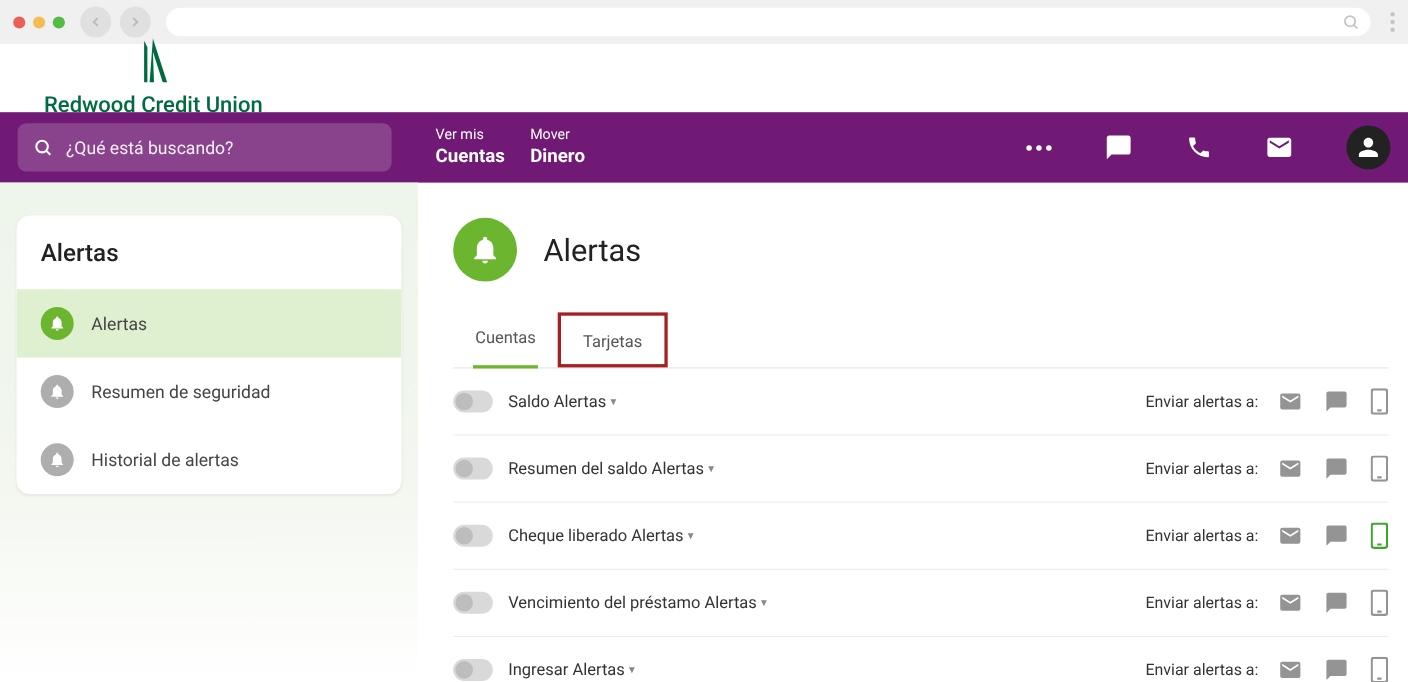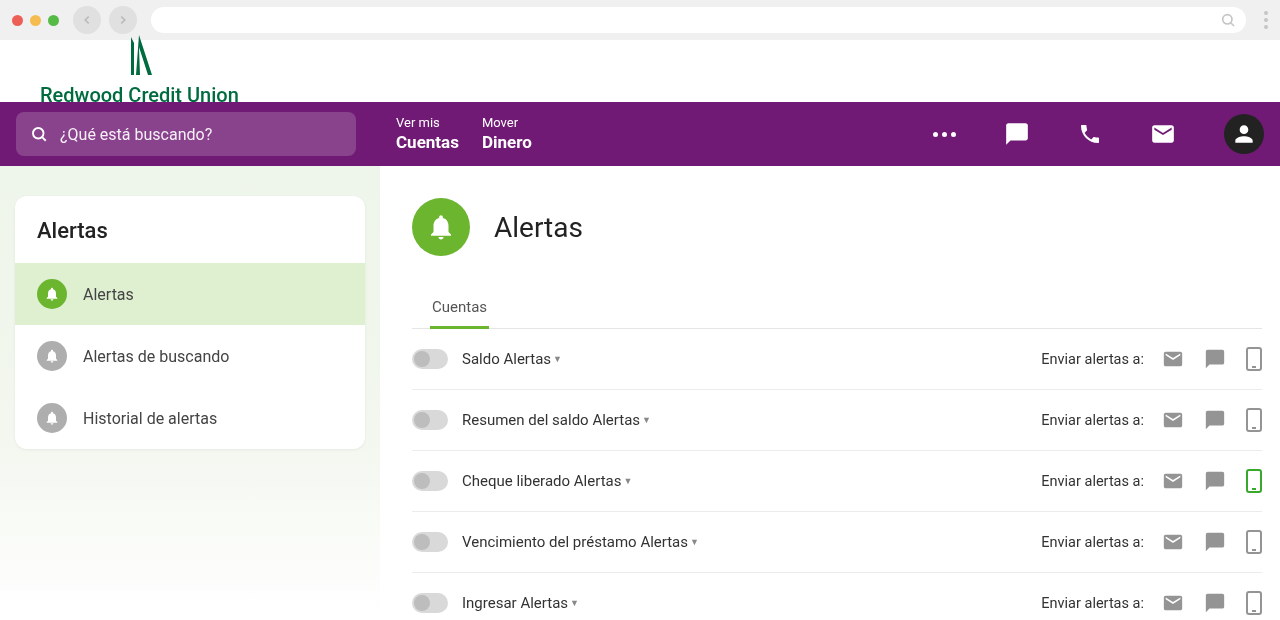--- a/index.html
+++ b/index.html
@@ -181,21 +181,21 @@
             </svg>
         </div>
         <span>Alertas</span>
       </div>
       <div class="sidebar-item">
         <div class="si-icon gray">
           <svg width="16" height="16" viewBox="0 0 24 24" fill="currentColor">
               <path d="M12 22c1.1 0 2-.9 2-2h-4c0 1.1.9 2 2 2zm6-6V11c0-3.1-1.6-5.6-4.5-6.3V4c0-.8-.7-1.5-1.5-1.5S10.5 3.2 10.5 4v.7C7.6 5.4 6 8 6 11v5l-2 2v1h16v-1l-2-2z"></path>
             </svg>
         </div>
-        <span>Alertas de buscando</span>
+        <span>Resumen de seguridad</span>
       </div>
       <div class="sidebar-item">
         <div class="si-icon gray">
           <svg width="16" height="16" viewBox="0 0 24 24" fill="currentColor">
               <path d="M12 22c1.1 0 2-.9 2-2h-4c0 1.1.9 2 2 2zm6-6V11c0-3.1-1.6-5.6-4.5-6.3V4c0-.8-.7-1.5-1.5-1.5S10.5 3.2 10.5 4v.7C7.6 5.4 6 8 6 11v5l-2 2v1h16v-1l-2-2z"></path>
             </svg>
         </div>
         <span>Historial de alertas</span>
       </div>
     </div>
@@ -206,20 +206,21 @@
       <div class="main-header-icon">
         <svg width="30" height="30" viewBox="0 0 24 24" fill="currentColor">
             <path d="M12 22c1.1 0 2-.9 2-2h-4c0 1.1.9 2 2 2zm6-6V11c0-3.1-1.6-5.6-4.5-6.3V4c0-.8-.7-1.5-1.5-1.5S10.5 3.2 10.5 4v.7C7.6 5.4 6 8 6 11v5l-2 2v1h16v-1l-2-2z"></path>
           </svg>
       </div>
       <div class="main-title">Alertas</div>
     </div>
 
     <div class="tabs-row">
       <div class="tab active">Cuentas</div>
+      <div class="tab highlighted">Tarjetas</div>
     </div>
 
     <div id="alert-list">
         <div class="alert-row">
           <div class="toggle"></div>
           <div class="alert-label">
             <span>Saldo Alertas</span>
             <span class="dd-caret">▼</span>
           </div>
           <div class="send-to">Enviar alertas a:</div>

